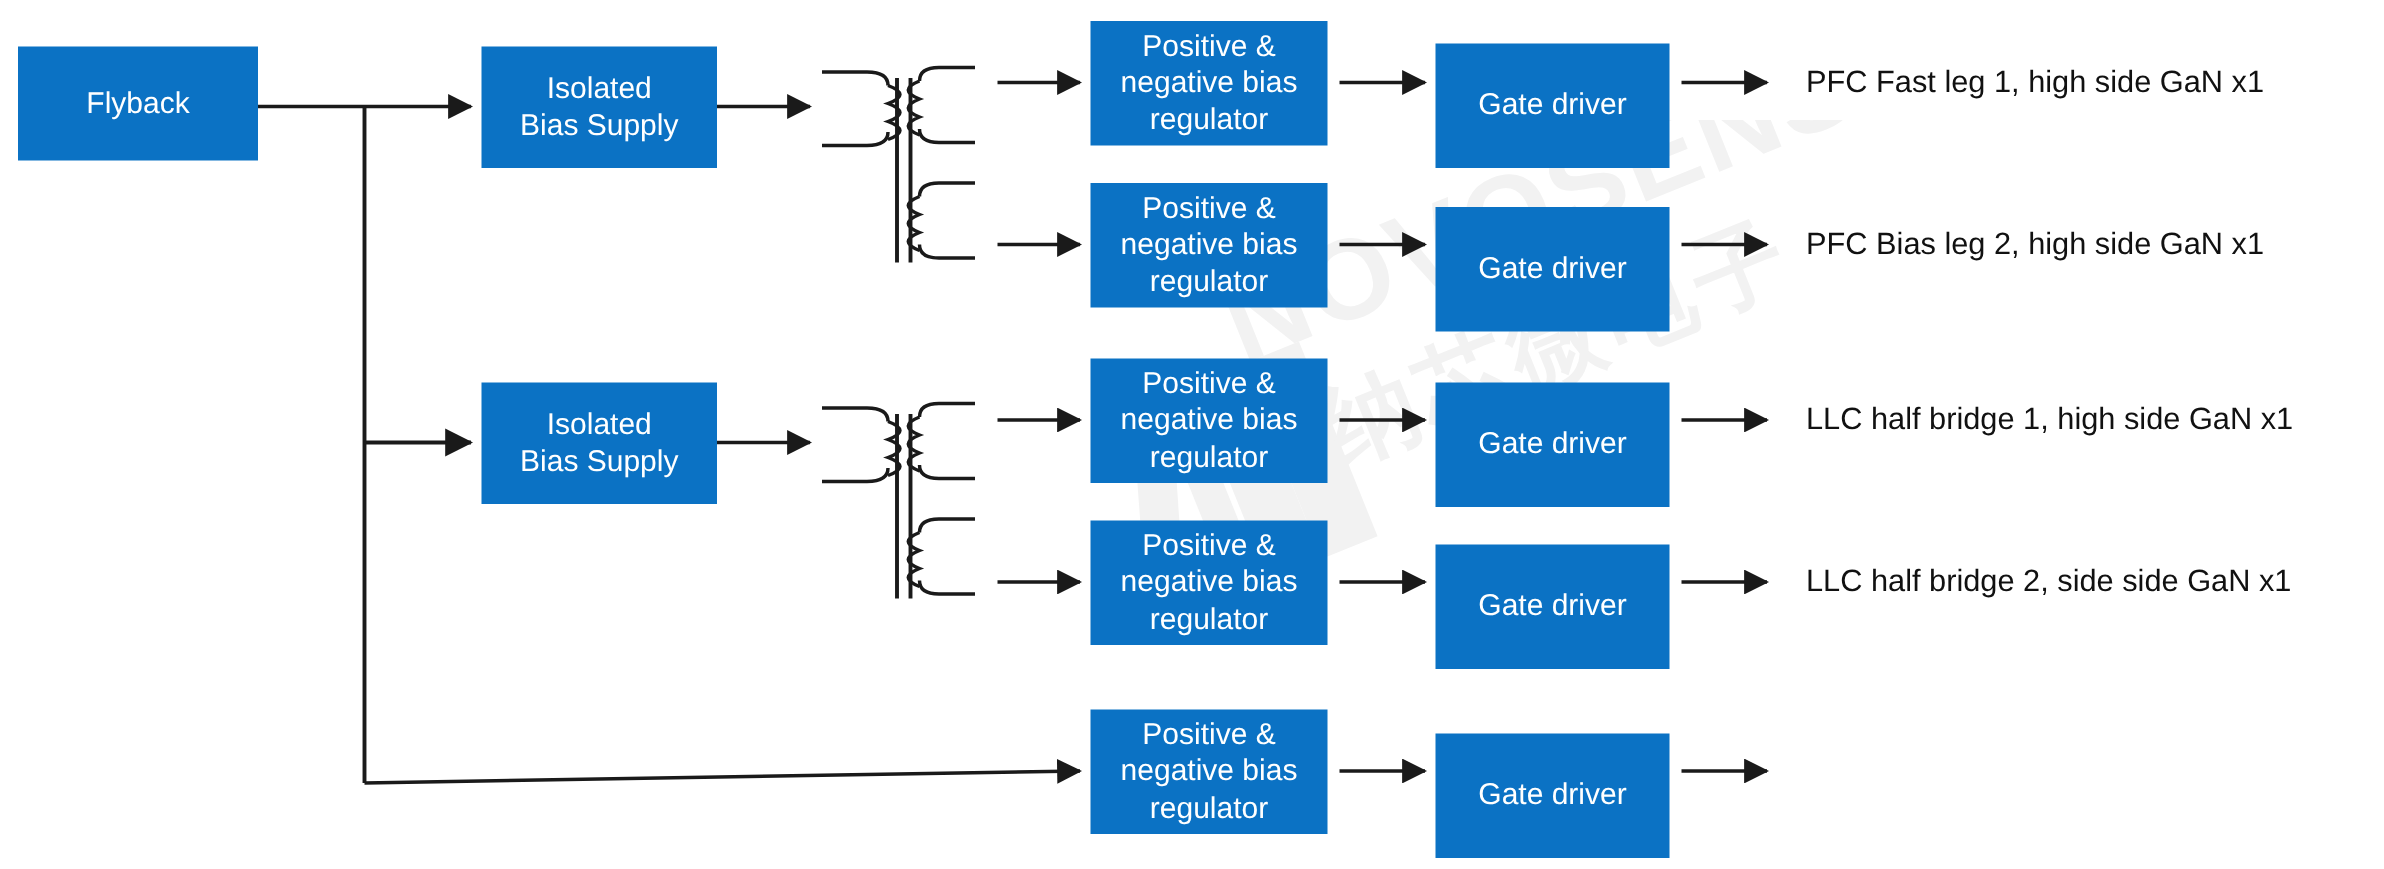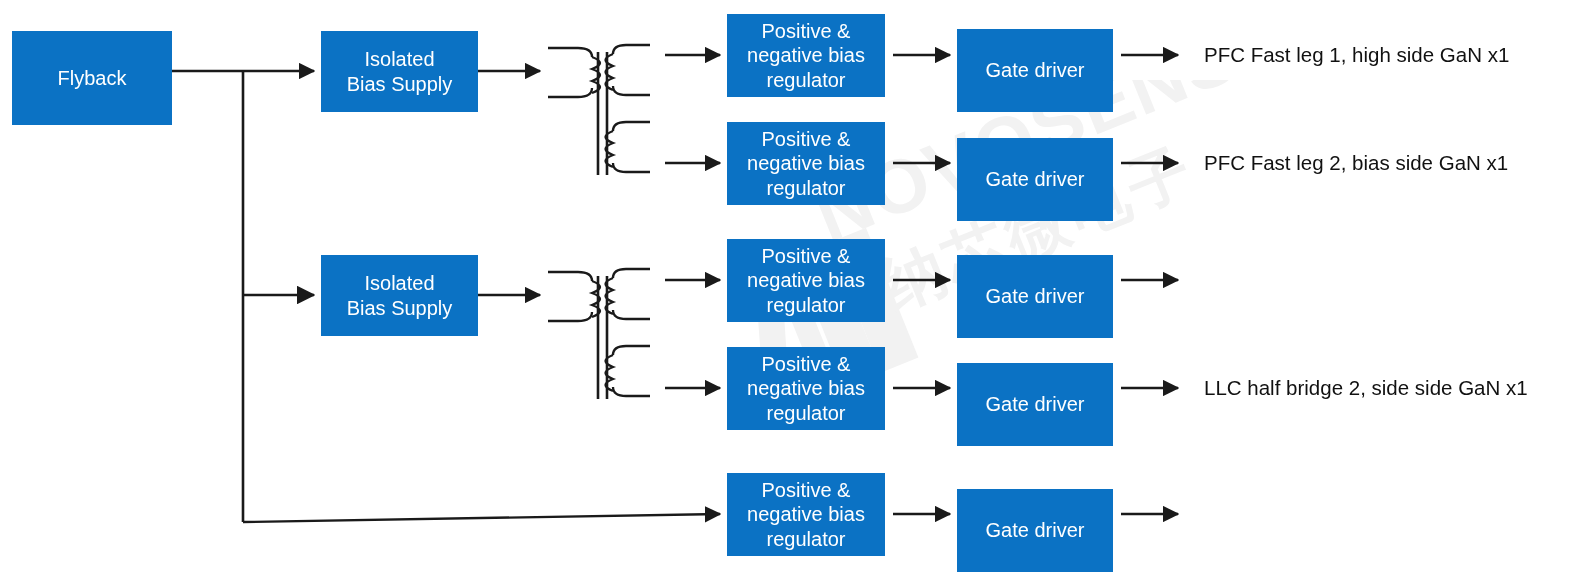--- a/index.html
+++ b/index.html
@@ -132,21 +132,21 @@
       <line x1="893" y1="514" x2="950" y2="514" marker-end="url(#arrow)"></line>
 
       <line x1="1121" y1="55" x2="1178" y2="55" marker-end="url(#arrow)"></line>
       <line x1="1121" y1="163" x2="1178" y2="163" marker-end="url(#arrow)"></line>
       <line x1="1121" y1="280" x2="1178" y2="280" marker-end="url(#arrow)"></line>
       <line x1="1121" y1="388" x2="1178" y2="388" marker-end="url(#arrow)"></line>
       <line x1="1121" y1="514" x2="1178" y2="514" marker-end="url(#arrow)"></line>
     </g>
   </svg>
 
-  <div class="box fs-flyback" style="left:12px; top:31px; width:160px; height:94px;">
+  <div class="box fs-flyback" style="left:12px; top:31px; width:160px; height:76px;">
     <span class="box-label">Flyback</span>
   </div>
 
   <div class="box fs-ibs" style="left:321px; top:31px; width:157px; height:81px;">
     <span class="box-label">
       <span>Isolated</span><br>
       <span>Bias Supply</span>
     </span>
   </div>
 
@@ -203,16 +203,17 @@
     <span class="box-label">Gate driver</span>
   </div>
   <div class="box fs-gd" style="left:957px; top:347px; width:156px; height:83px;">
     <span class="box-label">Gate driver</span>
   </div>
   <div class="box fs-gd" style="left:957px; top:473px; width:156px; height:83px;">
     <span class="box-label">Gate driver</span>
   </div>
 
   <div class="out-label" style="left:1191px; top:45px;">PFC Fast leg 1, high side GaN x1</div>
-  <div class="out-label" style="left:1191px; top:153px;">PFC Fast leg 2, bias side GaN x1</div>
+  <div class="out-label" style="left:1191px; top:153px;">PFC Bias leg 2, high side GaN x1</div>
+  <div class="out-label" style="left:1191px; top:270px;">LLC half bridge 1, high side GaN x1</div>
   <div class="out-label" style="left:1191px; top:378px;">LLC half bridge 2, side side GaN x1</div>
 
 </div>
 
 </body></html>

